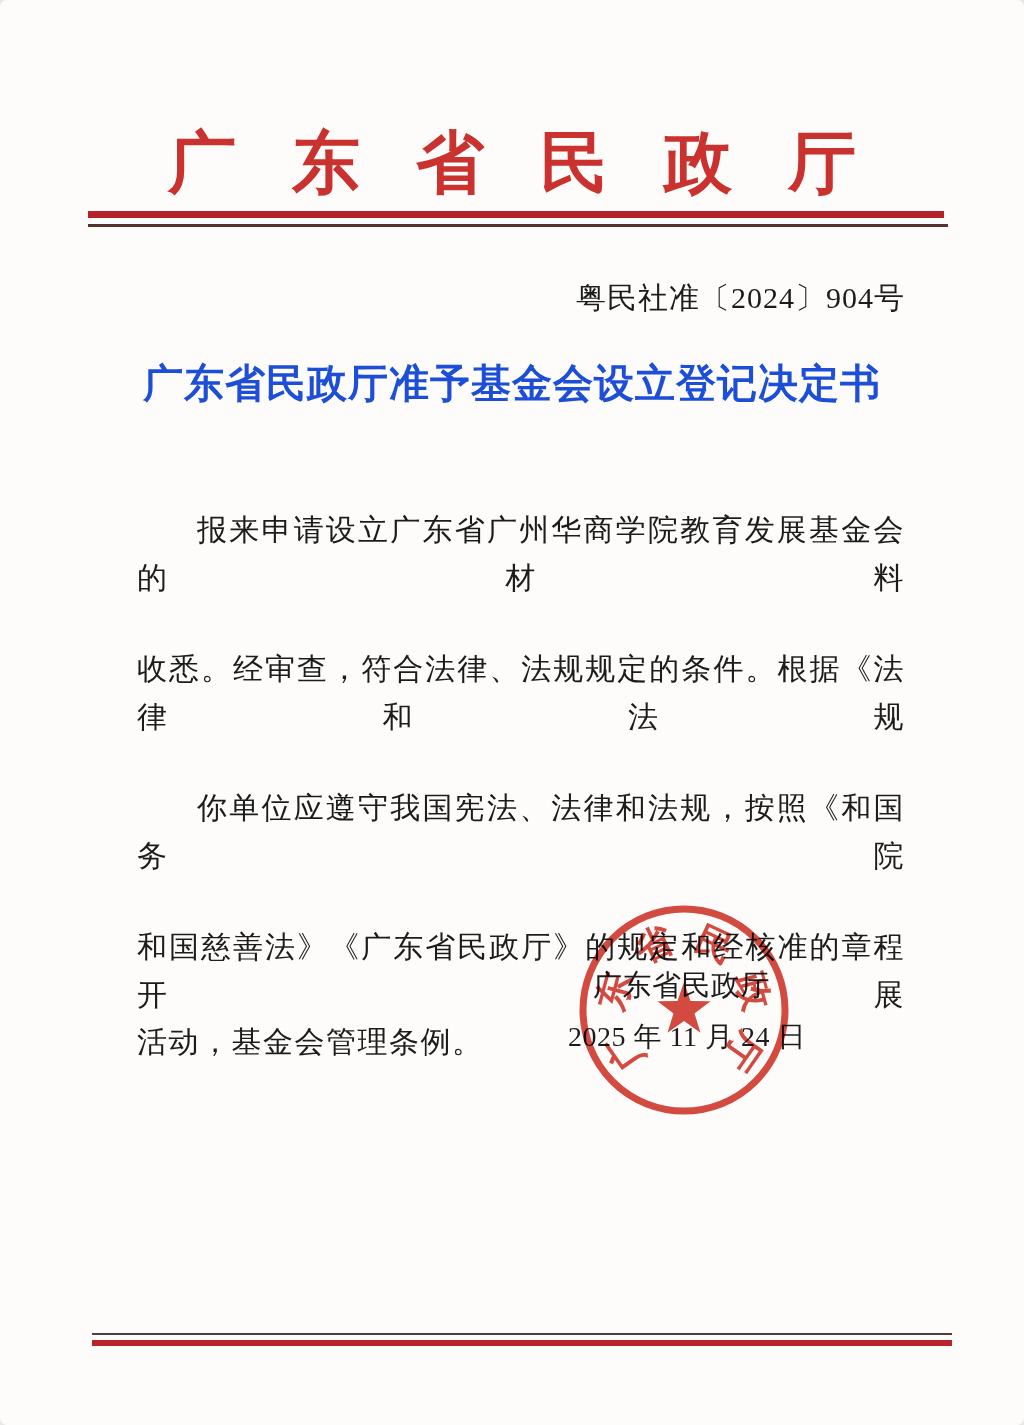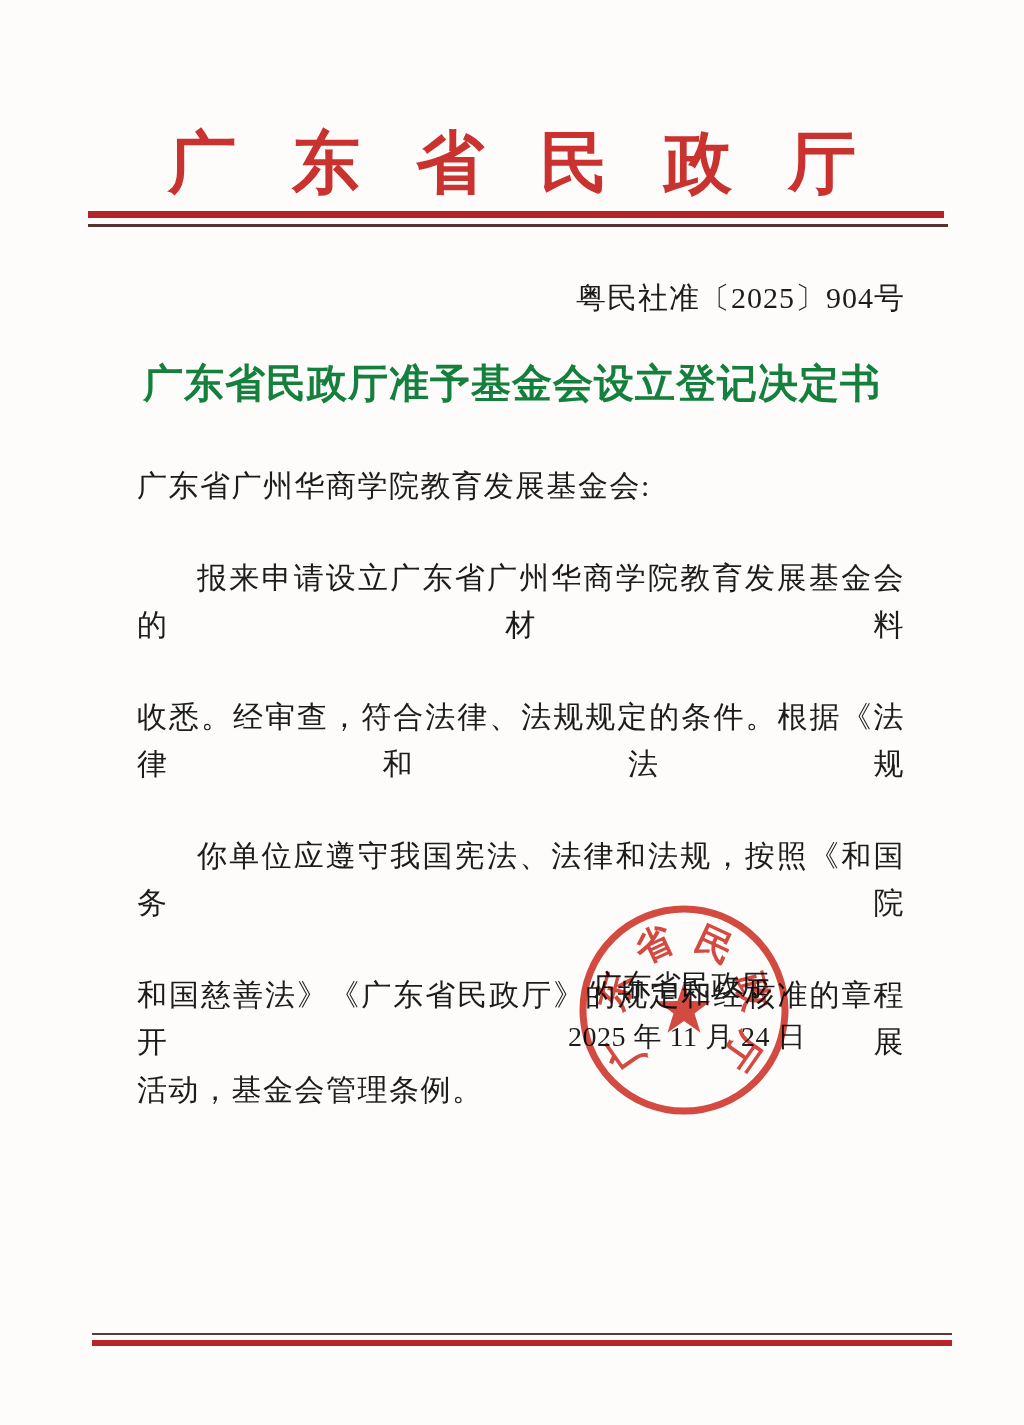--- a/index.html
+++ b/index.html
@@ -7,20 +7,21 @@
     background:#e8e8e8;
     font-family:"Liberation Serif","DejaVu Serif",serif;
   }
   .page{
     position:relative;
     width:1024px;height:1425px;
     margin:0 auto;
     background:#fdfcfa;
     overflow:hidden;
     color:#1c1c1c;
+    border-radius:7px;
   }
   
   .letterhead{
     position:absolute;
     left:0;right:0;top:118px;
     text-align:center;
     font-size:68px;
     font-weight:bold;
     letter-spacing:56px;
     text-indent:56px;
@@ -44,21 +45,21 @@
   
   .doc-title{
     position:absolute;
     left:0;right:0;top:356px;
     margin:0;
     text-align:center;
     font-size:40px;
     font-weight:bold;
     letter-spacing:1px;
     white-space:nowrap;
-    color:#15803d;
+    color:#1d4ed8;
   }
   
   .body-text{
     position:absolute;
     left:137px;top:462px;width:768px;
     font-size:30px;
     line-height:47.5px;
   }
   .line{letter-spacing:1.5px;white-space:nowrap;}
   .line.fill{
@@ -107,26 +108,25 @@
 </head>
 <body>
 
 <div class="page">
 
   <div class="letterhead">广东省民政厅</div>
 
   <div class="rule rule-top-thick"></div>
   <div class="rule rule-top-thin"></div>
 
-  <div class="doc-number">粤民社准〔2025〕904号</div>
+  <div class="doc-number">粤民社准〔2024〕904号</div>
 
   <h1 class="doc-title">广东省民政厅准予基金会设立登记决定书</h1>
 
   <div class="body-text">
-    <div class="line">广东省广州华商学院教育发展基金会:</div>
     <div class="line fill indent">报来申请设立广东省广州华商学院教育发展基金会的材料</div>
     <div class="line fill">收悉。经审查，符合法律、法规规定的条件。根据《法律和法规</div>
     <div class="line fill indent">你单位应遵守我国宪法、法律和法规，按照《和国务院</div>
     <div class="line fill">和国慈善法》《广东省民政厅》的规定和经核准的章程开展</div>
     <div class="line">活动，基金会管理条例。</div>
   </div>
 
   <div class="sig-agency">广东省民政厅</div>
 
   <div class="sig-date">2025 年 11 月 24 日</div>

